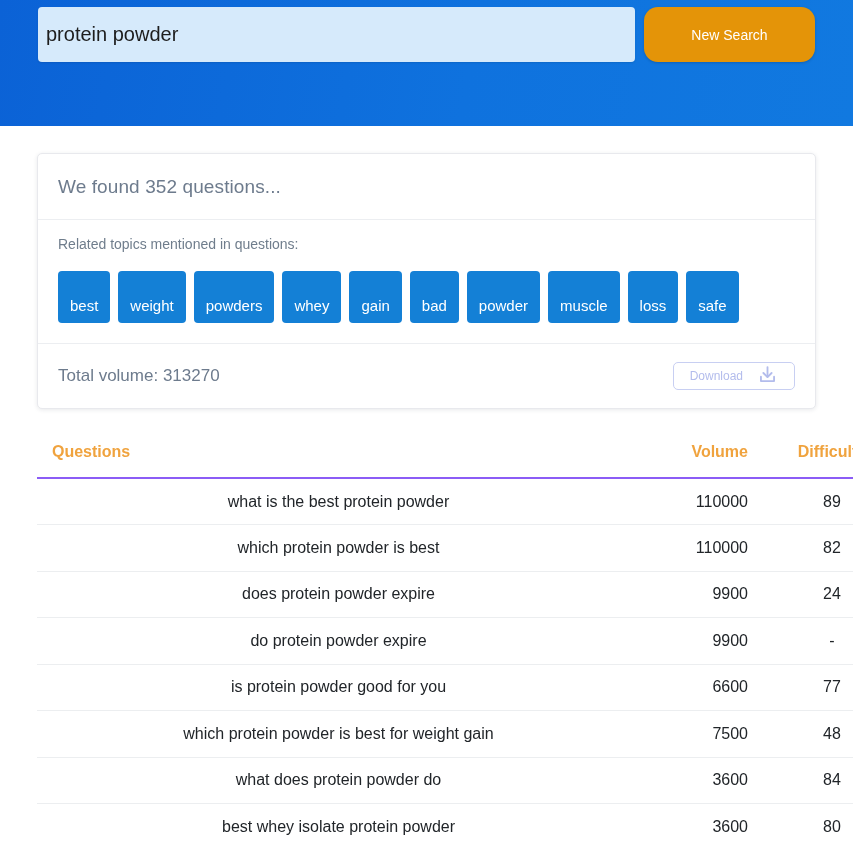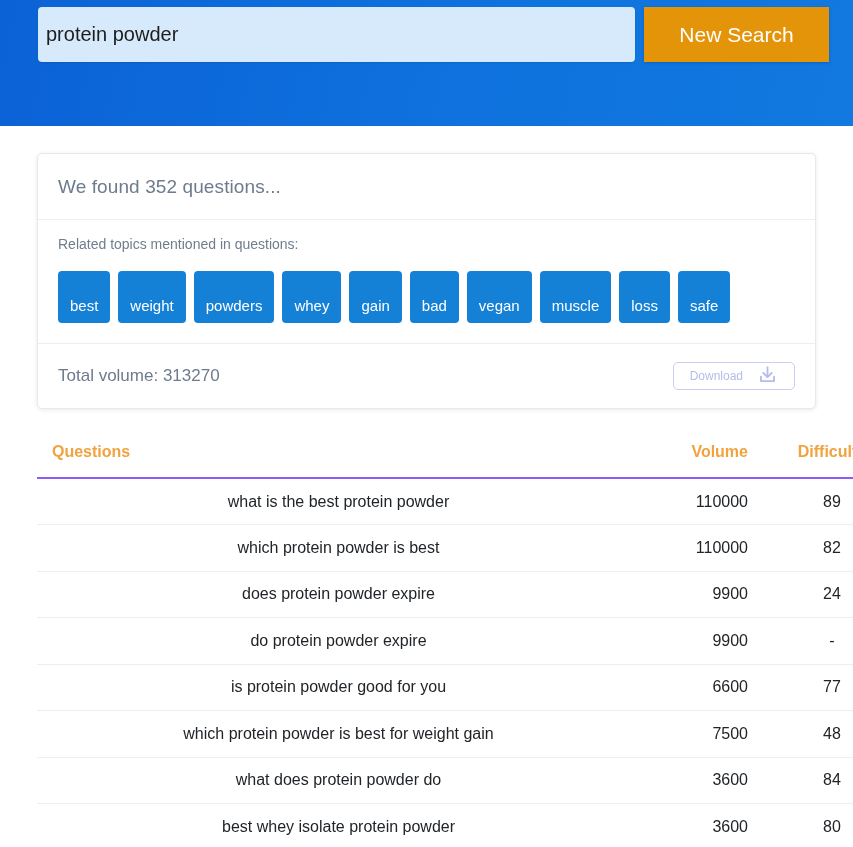--- a/index.html
+++ b/index.html
@@ -39,28 +39,28 @@
     outline: none;
     font-family: "Liberation Sans", sans-serif;
     font-size: 20px;
     color: #1d1d1d;
     padding: 0 8px;
     box-shadow: 0 1px 2px rgba(0,0,0,0.10);
   }
   #search-input::placeholder { color: #7d8fa3; }
 
   #new-search-button {
-    width: 185px;
+    width: 171px;
     height: 55px;
     background: #e49408;
     border: none;
-    border-radius: 0;
+    border-radius: 14px;
     color: #ffffff;
     font-family: "Liberation Sans", sans-serif;
-    font-size: 21px;
+    font-size: 14px;
     cursor: pointer;
     box-shadow: 0 1px 3px rgba(0,0,0,0.18);
   }
 
   
   #page-body {
     padding: 0 37px;
   }
 
   
@@ -193,21 +193,21 @@
 
     <div id="topics-section">
       <div id="topics-label">Related topics mentioned in questions:</div>
       <div id="topics-list">
           <span class="topic-tag">best</span>
           <span class="topic-tag">weight</span>
           <span class="topic-tag">powders</span>
           <span class="topic-tag">whey</span>
           <span class="topic-tag">gain</span>
           <span class="topic-tag">bad</span>
-          <span class="topic-tag">vegan</span>
+          <span class="topic-tag">powder</span>
           <span class="topic-tag">muscle</span>
           <span class="topic-tag">loss</span>
           <span class="topic-tag">safe</span>
         </div>
     </div>
 
     <div id="volume-section">
       <span id="total-volume-text">Total volume: 313270</span>
       <button id="download-button">
         <span>Download</span>

